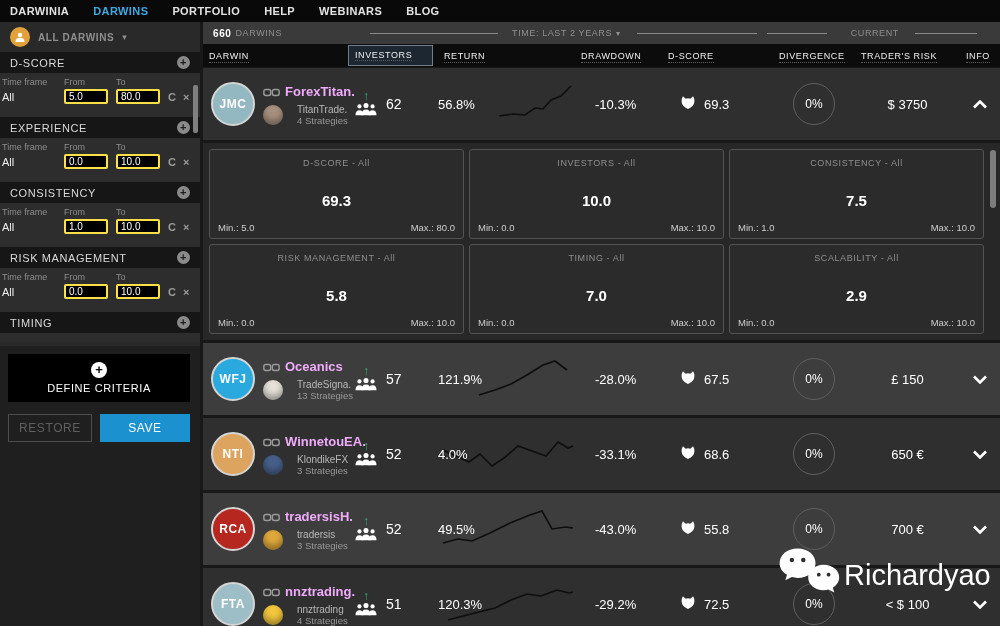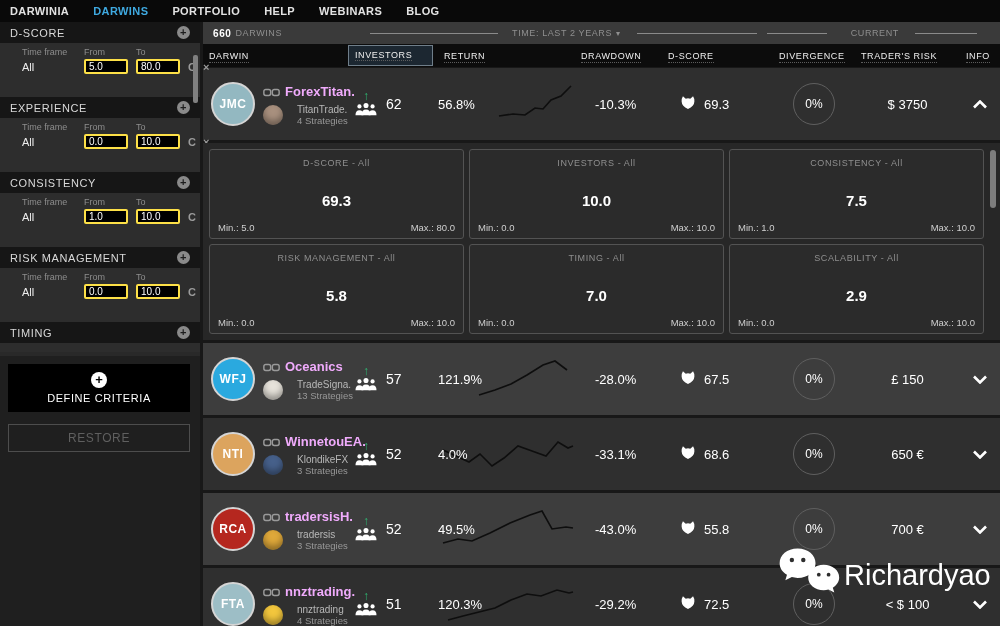--- a/index.html
+++ b/index.html
@@ -24,21 +24,21 @@
     display:flex; align-items:center; justify-content:center; flex:none; }
   .avatar-badge svg { width:12px; height:12px; }
   .profile-label { color:#8f8f8f; font-size:10px; font-weight:bold; letter-spacing:.6px; }
   .profile-caret { color:#8f8f8f; font-size:9px; }
 
   .filters { position:relative; }
   .filter header { height:21px; background:#161616; display:flex; align-items:center;
     justify-content:space-between; padding:0 10px; color:#d9d9d9; font-size:11px; letter-spacing:.6px; }
   .plus-icon { width:13px; height:13px; border-radius:50%; background:#8a8a8a; color:#1d1d1d;
     font-size:11px; line-height:12px; text-align:center; font-weight:bold; }
-  .fbody { background:#2d2d2d; height:54px; padding:4px 6px 4px 22px; }
+  .fbody { background:#2d2d2d; height:44px; padding:4px 6px 4px 2px; }
   .flabels { display:grid; grid-template-columns:62px 52px 52px; color:#8d8d8d; font-size:9px; margin-bottom:2px; }
   .frow { display:grid; grid-template-columns:62px 52px 52px auto; align-items:center; }
   .tf-val { color:#ededed; font-size:11px; }
   .frow input { width:44px; height:15px; background:#000000; border:2px solid #fde047;
     border-radius:2px; color:#fff; font-size:10px; padding:0 3px; font-family:"Liberation Sans",sans-serif; }
   .ficons { display:flex; gap:7px; color:#9c9c9c; font-size:11px; font-weight:bold; }
   .ficons span { cursor:pointer; }
   .fpartial { background:#2d2d2d; height:9px; }
   .sb-scroll { position:absolute; right:2px; top:33px; width:5px; height:48px;
     background:#808080; border-radius:2px; }
@@ -194,20 +194,29 @@
   <span class="nav-item">PORTFOLIO</span>
   <span class="nav-item">HELP</span>
   <span class="nav-item">WEBINARS</span>
   <span class="nav-item">BLOG</span>
 </nav>
 
 <div class="layout">
 
   <aside class="sidebar">
     <div class="sb-top">
+      <div class="profile">
+        <span class="avatar-badge">
+            <svg>
+              <use href="#i-person"></use>
+            </svg>
+          </span>
+        <span class="profile-label">ALL DARWINS</span>
+        <span class="profile-caret">▾</span>
+      </div>
 
       <div class="filters">
 
         <section class="filter">
           <header>
             <span>D-SCORE</span>
             <span class="plus-icon">+</span>
           </header>
           <div class="fbody">
             <div class="flabels">
@@ -308,20 +317,21 @@
       </div>
     </div>
 
     <div class="define">
       <span class="plus-big">+</span>
       <span class="define-label">DEFINE CRITERIA</span>
     </div>
 
     <div class="actions">
       <button class="btn btn-restore">RESTORE</button>
+      <button class="btn btn-save">SAVE</button>
     </div>
   </aside>
 
   <main class="main">
 
     <div class="toolbar">
       <span class="count">660</span>
       <span>DARWINS</span>
       <span class="hline hl-a"></span>
       <span>

